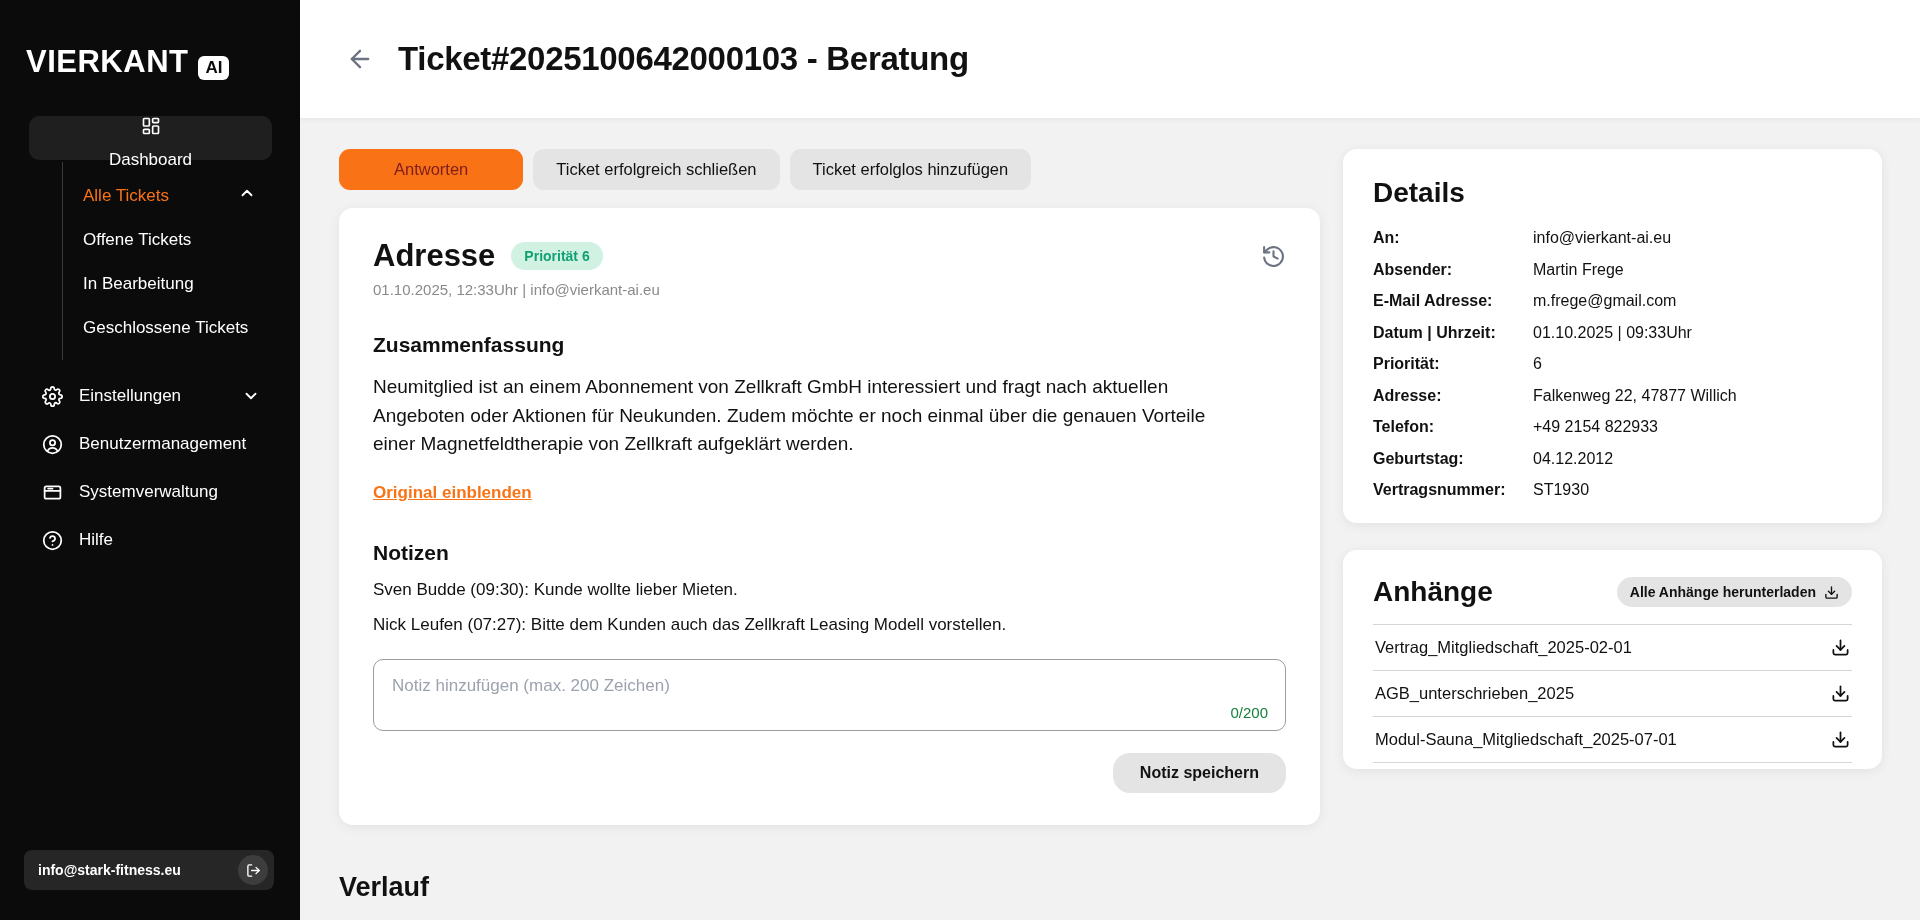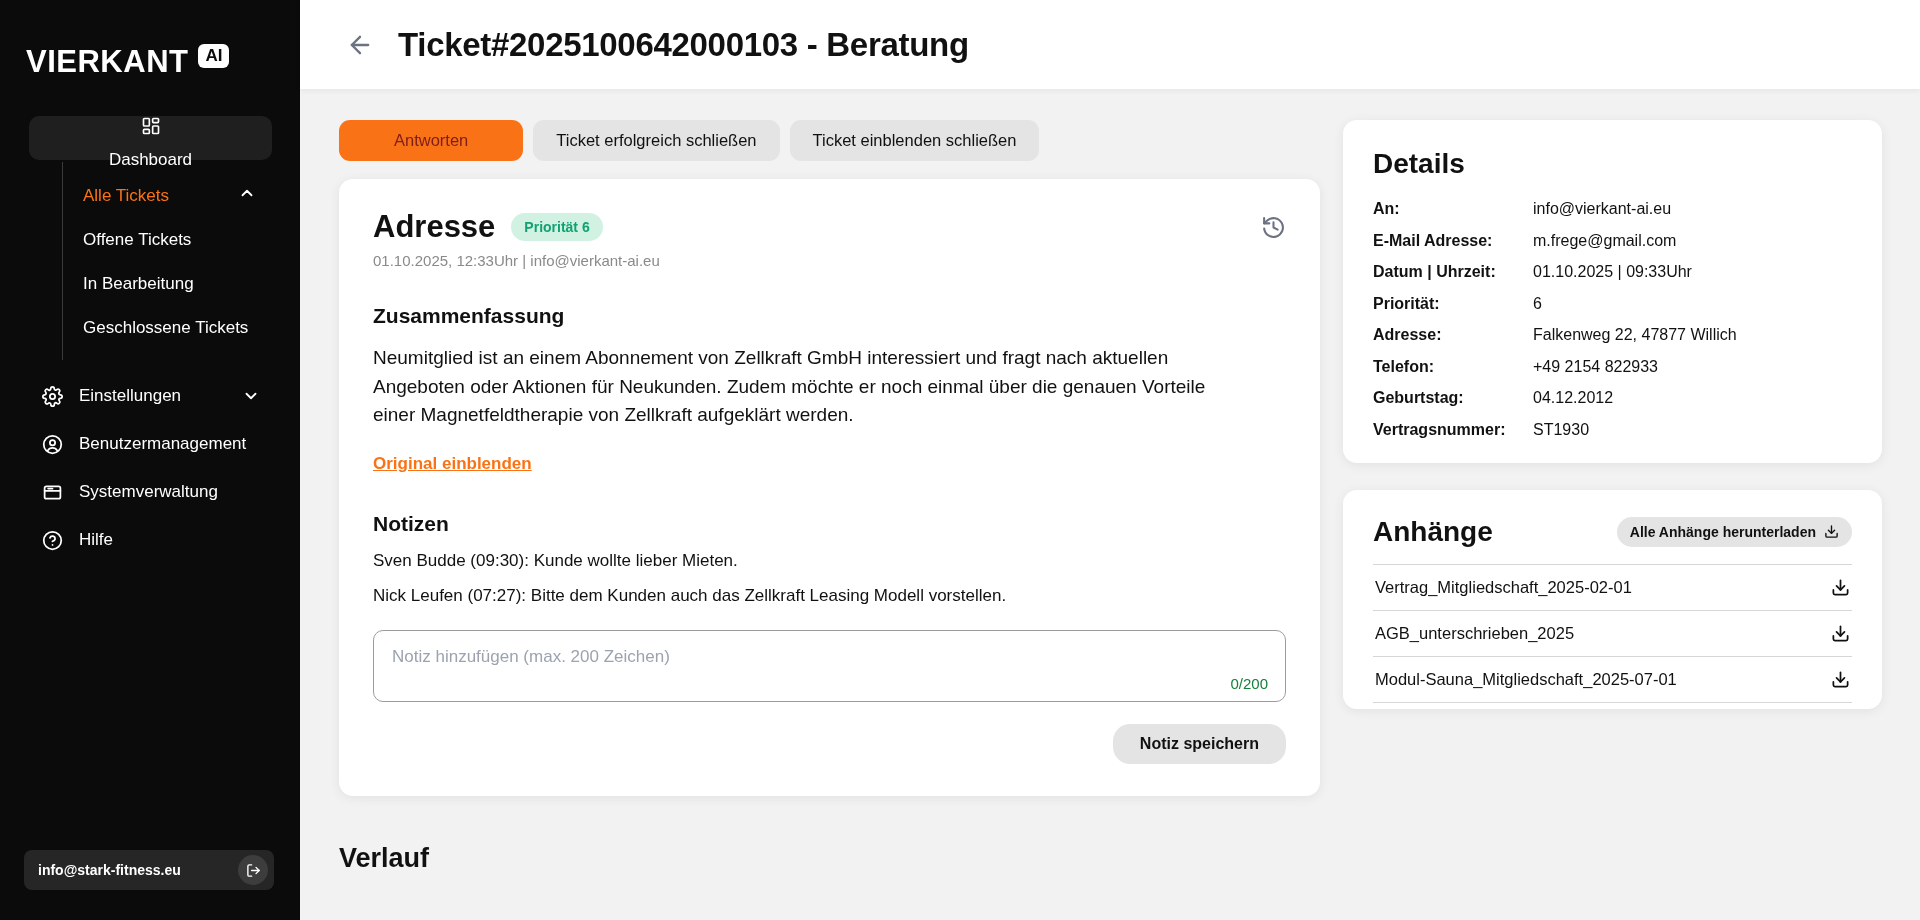--- a/index.html
+++ b/index.html
@@ -12,21 +12,21 @@
   }
   svg { display:block; }
 
   
   .sidebar {
     width: 300px; min-width:300px; height: 920px;
     background: #0B0B0B; color: #fff;
     display: flex; flex-direction: column;
     position: relative;
   }
-  .logo-row { display:flex; align-items:flex-start; gap:10px; margin:44px 26px 36px 26px; }
+  .logo-row { display:flex; align-items:flex-end; gap:10px; margin:44px 26px 36px 26px; }
   .logo-text { font-size:31px; font-weight:bold; letter-spacing:0.5px; }
   .logo-badge {
     background:#fff; color:#0B0B0B; font-weight:bold; font-size:17px;
     border-radius:6px; padding:2px 7px; line-height:1.2;
   }
   .dash-btn {
     margin:0 28px 0 29px; background:#1F1F1F; border-radius:10px;
     height:44px; display:flex; align-items:center; gap:14px; padding:0 16px;
     font-size:17px; cursor:pointer;flex-direction:column;
   }
@@ -51,21 +51,21 @@
     padding:0 6px 0 14px; font-size:14px; font-weight:bold;
   }
   .logout-circle {
     width:30px; height:30px; border-radius:50%; background:#3D3D3D;
     display:flex; align-items:center; justify-content:center; cursor:pointer;
   }
 
   
   .main { flex:1; display:flex; flex-direction:column; height:920px; }
   .topbar {
-    height:89px; background:#fff; display:flex; align-items:center;
+    height:118px; background:#fff; display:flex; align-items:center;
     padding-left:46px; gap:24px; box-shadow:0 2px 6px rgba(0,0,0,0.05);
     position:relative; z-index:2;
   }
   .back-btn { cursor:pointer; color:#6B7280; }
   .page-title { font-size:33px; font-weight:bold; letter-spacing:-0.3px; }
 
   .content { flex:1; padding:31px 38px 0 39px; overflow:hidden; }
   .columns { display:flex; gap:23px; }
   .left-col { width:981px; min-width:981px; }
   .right-col { width:539px; min-width:539px; }
@@ -249,21 +249,21 @@
   </div>
 
   <div class="content">
     <div class="columns">
 
       <div class="left-col">
 
         <div class="actions-row">
           <button class="btn btn-primary">Antworten</button>
           <button class="btn">Ticket erfolgreich schließen</button>
-          <button class="btn">Ticket einblenden schließen</button>
+          <button class="btn">Ticket erfolglos hinzufügen</button>
         </div>
 
         <div class="card ticket-card">
           <div class="ticket-head">
             <span class="ticket-title">Adresse</span>
             <span class="prio-badge">Priorität 6</span>
             <span class="history-icon">
               <svg width="25" height="25" viewBox="0 0 24 24" fill="none" stroke="currentColor" stroke-width="2" stroke-linecap="round" stroke-linejoin="round">
                   <path d="M3 3v5h5"></path>
                   <path d="M3.05 13A9 9 0 1 0 6 5.3L3 8"></path>
@@ -296,20 +296,24 @@
       <div class="right-col">
 
         <div class="card details-card">
           <h2 class="details-h">Details</h2>
 
           <div class="detail-row">
             <span class="detail-label">An:</span>
             <span class="detail-value">info@vierkant-ai.eu</span>
           </div>
           <div class="detail-row">
+            <span class="detail-label">Absender:</span>
+            <span class="detail-value">Martin Frege</span>
+          </div>
+          <div class="detail-row">
             <span class="detail-label">E-Mail Adresse:</span>
             <span class="detail-value">m.frege@gmail.com</span>
           </div>
           <div class="detail-row">
             <span class="detail-label">Datum | Uhrzeit:</span>
             <span class="detail-value">01.10.2025 | 09:33Uhr</span>
           </div>
           <div class="detail-row">
             <span class="detail-label">Priorität:</span>
             <span class="detail-value">6</span>

